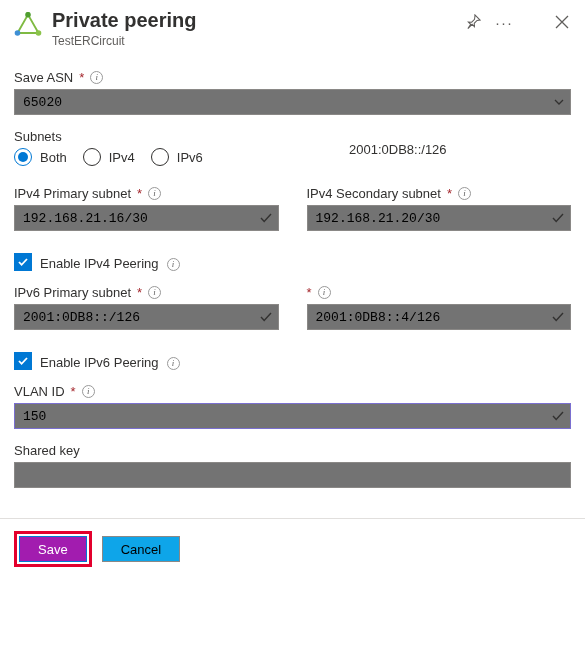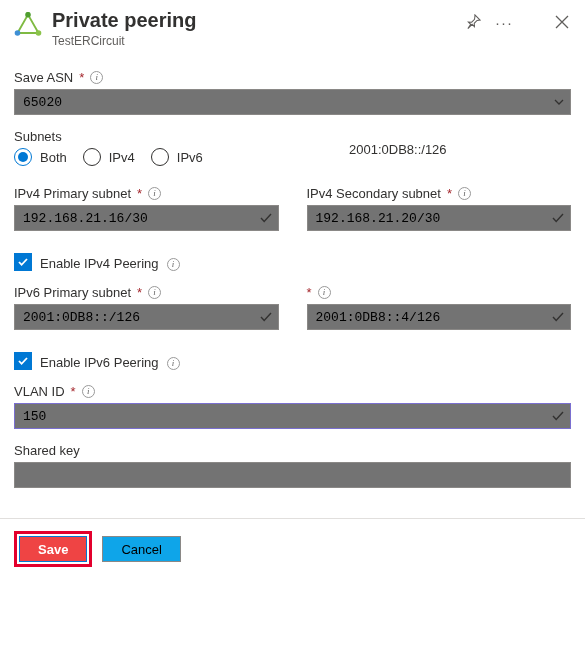--- a/index.html
+++ b/index.html
@@ -59,21 +59,21 @@
   }
   .footer {
     border-top: 1px solid #e1dfdd;
     padding: 12px 14px;
     display:flex; gap: 10px; align-items:center;
   }
   .btn {
     height: 26px; padding: 0 18px; font-size: 13px; font-family: inherit;
     border: 1px solid #8a8886; background:#0ea5e9; cursor:pointer;
   }
-  .btn.primary { background:#ef4444; border-color:#0078d4; color:#fff; font-weight:700; }
+  .btn.primary { background:#a21caf; border-color:#0078d4; color:#fff; font-weight:400; }
   .save-highlight { border: 3px solid #e3002d; padding: 2px; display:inline-block; }
   .float-text { position:absolute; font-size:13px; }
 </style>
 </head>
 <body>
 
 <div class="panel">
   <div class="header">
     <div class="header-icon">
       <svg viewBox="0 0 32 32" width="28" height="28">

